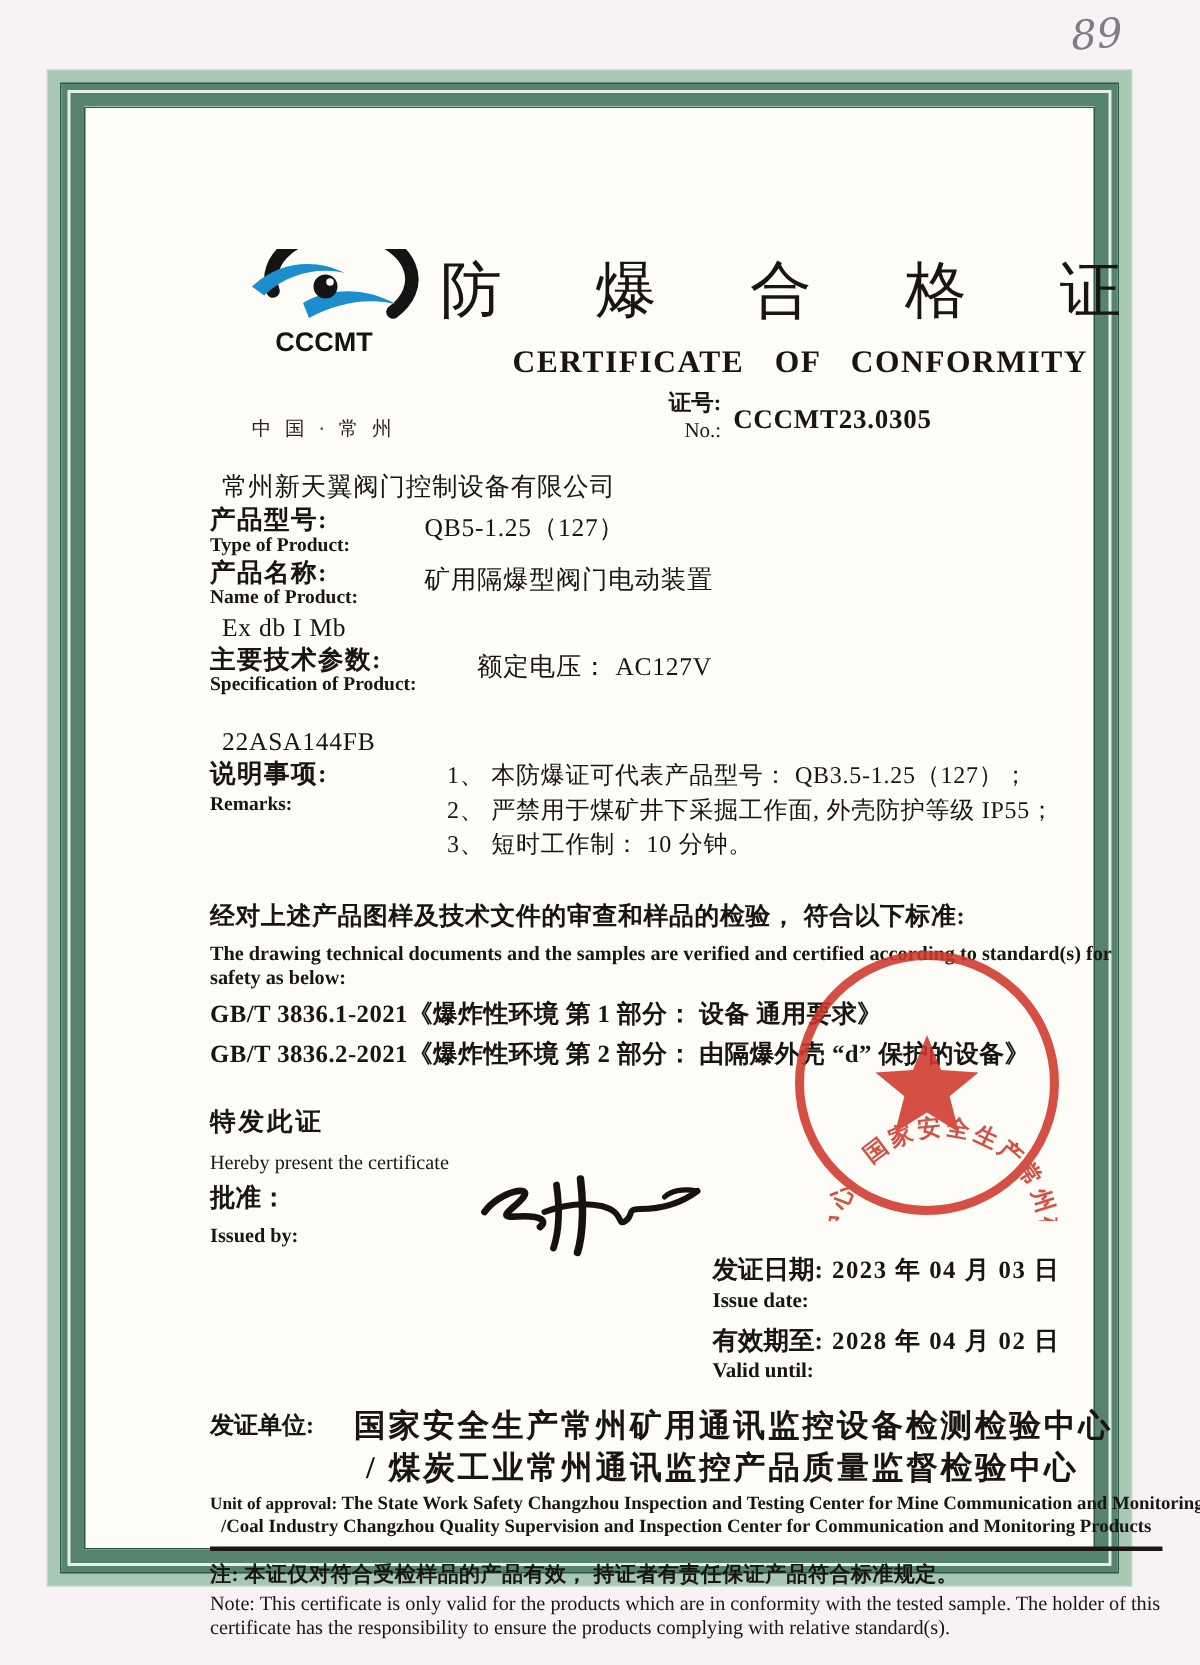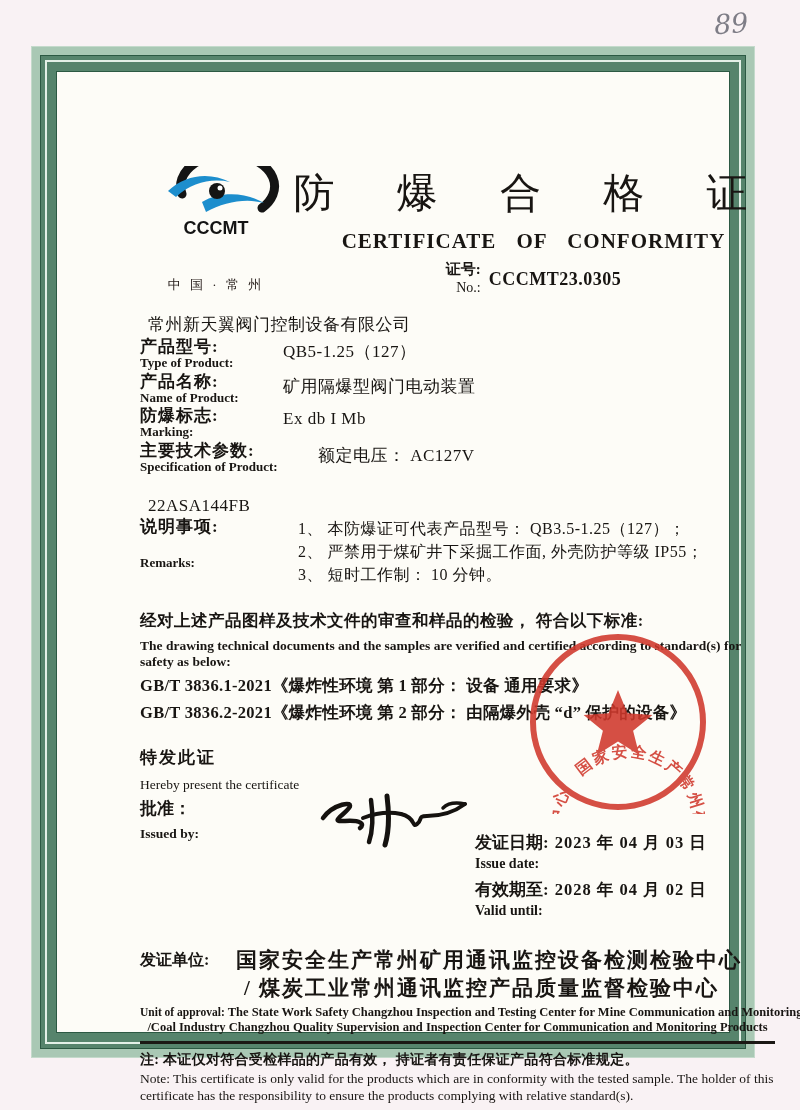--- a/index.html
+++ b/index.html
@@ -59,21 +59,21 @@
   .standards .item { font-size:16.5px; font-weight:600; margin-top:5px; letter-spacing:0.3px; }
 
   
   .issue { position:relative; height:192px; margin-top:22px; }
   .present-cn { font-size:17px; font-weight:700; letter-spacing:2px; }
   .present-en { font-size:13.5px; font-weight:400; margin-top:8px; }
   .approve-cn { font-size:17px; font-weight:700; margin-top:4px; }
   .approve-en { font-size:13.5px; font-weight:700; margin-top:6px; }
   .signature { position:absolute; left:165px; top:42px; }
   .dates {
-    position:absolute; right:0px; top:85px; width:300px;
+    position:absolute; right:0px; top:99px; width:300px;
   }
   .drow { display:flex; align-items:baseline; }
   .dlabel-cn { font-size:17px; font-weight:700; white-space:nowrap; }
   .dvalue { font-size:16.5px; font-weight:600; white-space:nowrap; padding-left:6px; letter-spacing:1px; }
   .dlabel-en { font-size:14px; font-weight:700; width:96px; margin:2px 0 6px 0; }
   .stamp { position:absolute; left:526px; top:630px; width:184px; height:184px; opacity:0.88; }
 
   
   .approval { margin-top:8px; }
   .app-row { display:flex; }
@@ -139,43 +139,39 @@
           <div class="fvalue">QB5-1.25（127）</div>
         </div>
         <div class="frow">
           <div class="flabel">
             <div class="cn">产品名称:</div>
             <div class="en">Name of Product:</div>
           </div>
           <div class="fvalue">矿用隔爆型阀门电动装置</div>
         </div>
         <div class="frow">
-          <div class="flabel">
-            <div class="cn">防爆标志:</div>
-            <div class="en">Marking:</div>
-          </div>
           <div class="fvalue">Ex db I Mb</div>
         </div>
         <div class="frow">
           <div class="flabel" style="flex-basis:170px;">
             <div class="cn">主要技术参数:</div>
             <div class="en">Specification of Product:</div>
           </div>
           <div class="fvalue">额定电压： AC127V</div>
         </div>
       </div>
 
       <div class="fields" style="margin-top:18px;">
         <div class="frow">
           <div class="fvalue">22ASA144FB</div>
         </div>
         <div class="frow">
           <div class="flabel" style="flex-basis:150px;">
             <div class="cn">说明事项:</div>
-            <div class="en" style="margin-top:20px;">Remarks:</div>
+            <div class="en" style="margin-top:4px;">Remarks:</div>
           </div>
           <div class="fvalue" style="padding-top:0;">
             <div class="rline">1、 本防爆证可代表产品型号： QB3.5-1.25（127）；</div>
             <div class="rline">2、 严禁用于煤矿井下采掘工作面, 外壳防护等级 IP55；</div>
             <div class="rline">3、 短时工作制： 10 分钟。</div>
           </div>
         </div>
       </div>
 
       <div class="standards">

